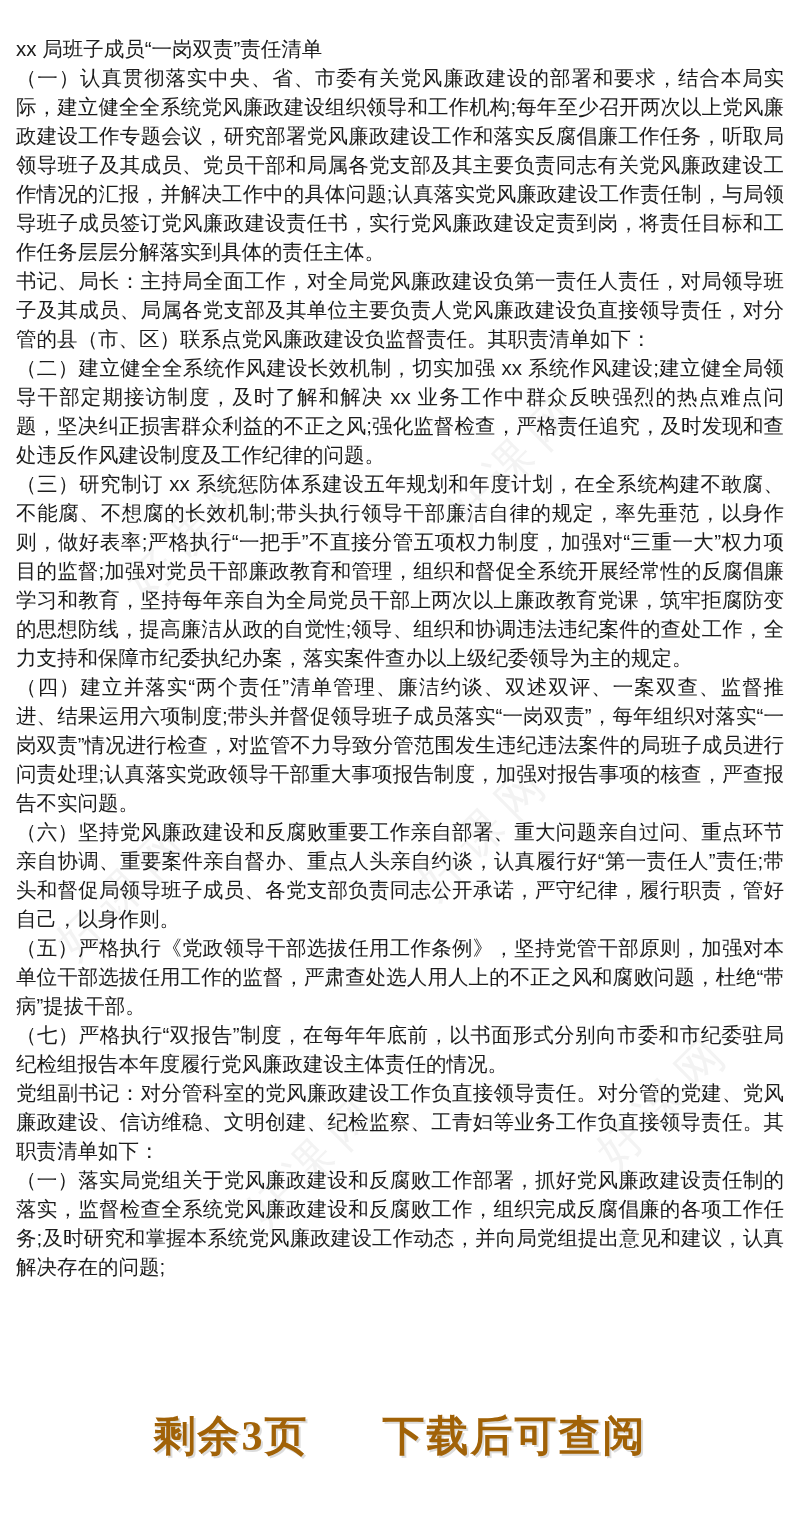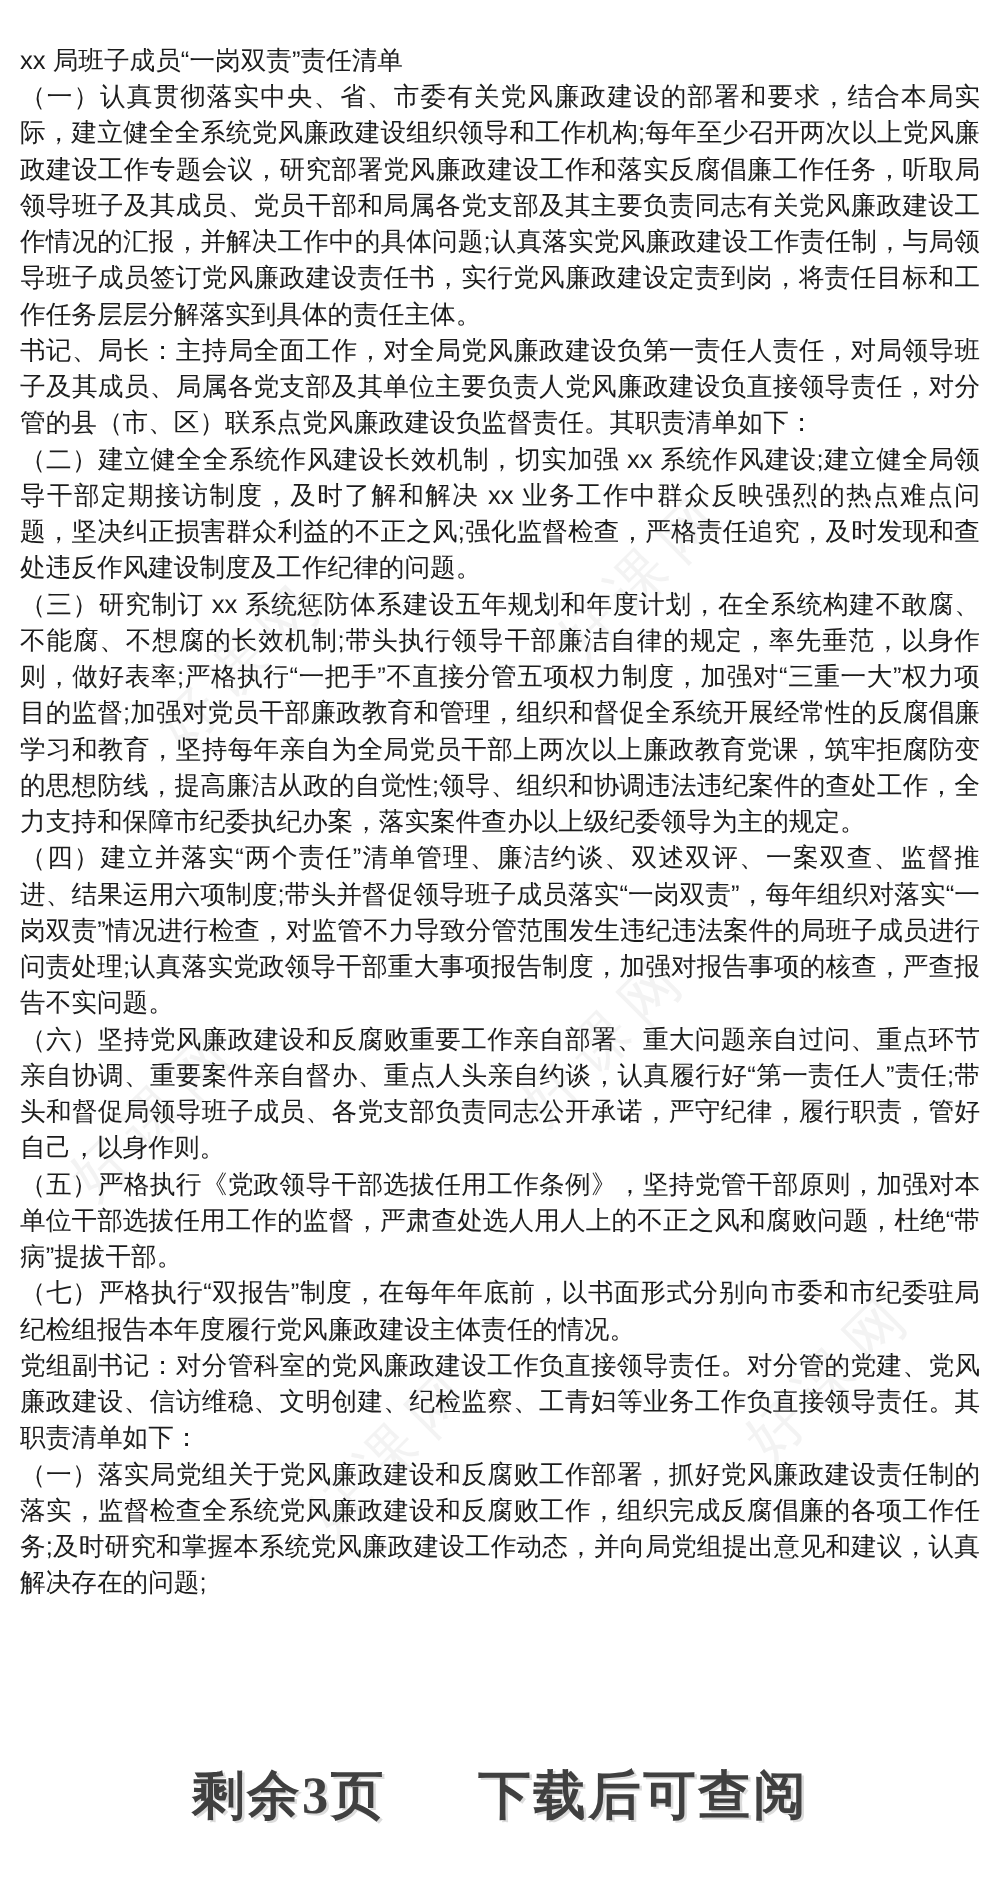--- a/index.html
+++ b/index.html
@@ -56,21 +56,21 @@
   .footer-banner {
     position: absolute;
     left: 0;
     right: 0;
     top: 1408px;
     text-align: center;
     z-index: 3;
     font-family: "Liberation Serif", "DejaVu Serif", serif;
     font-weight: bold;
     font-size: 42px;
-    color: #404040;
+    color: #a16207;
     text-shadow: 2px 2px 0 #dcdcdc;
     letter-spacing: 2px;
   }
   .footer-banner .gap {
     display: inline-block;
     width: 74px;
   }
 </style>
 </head>
 <body>

